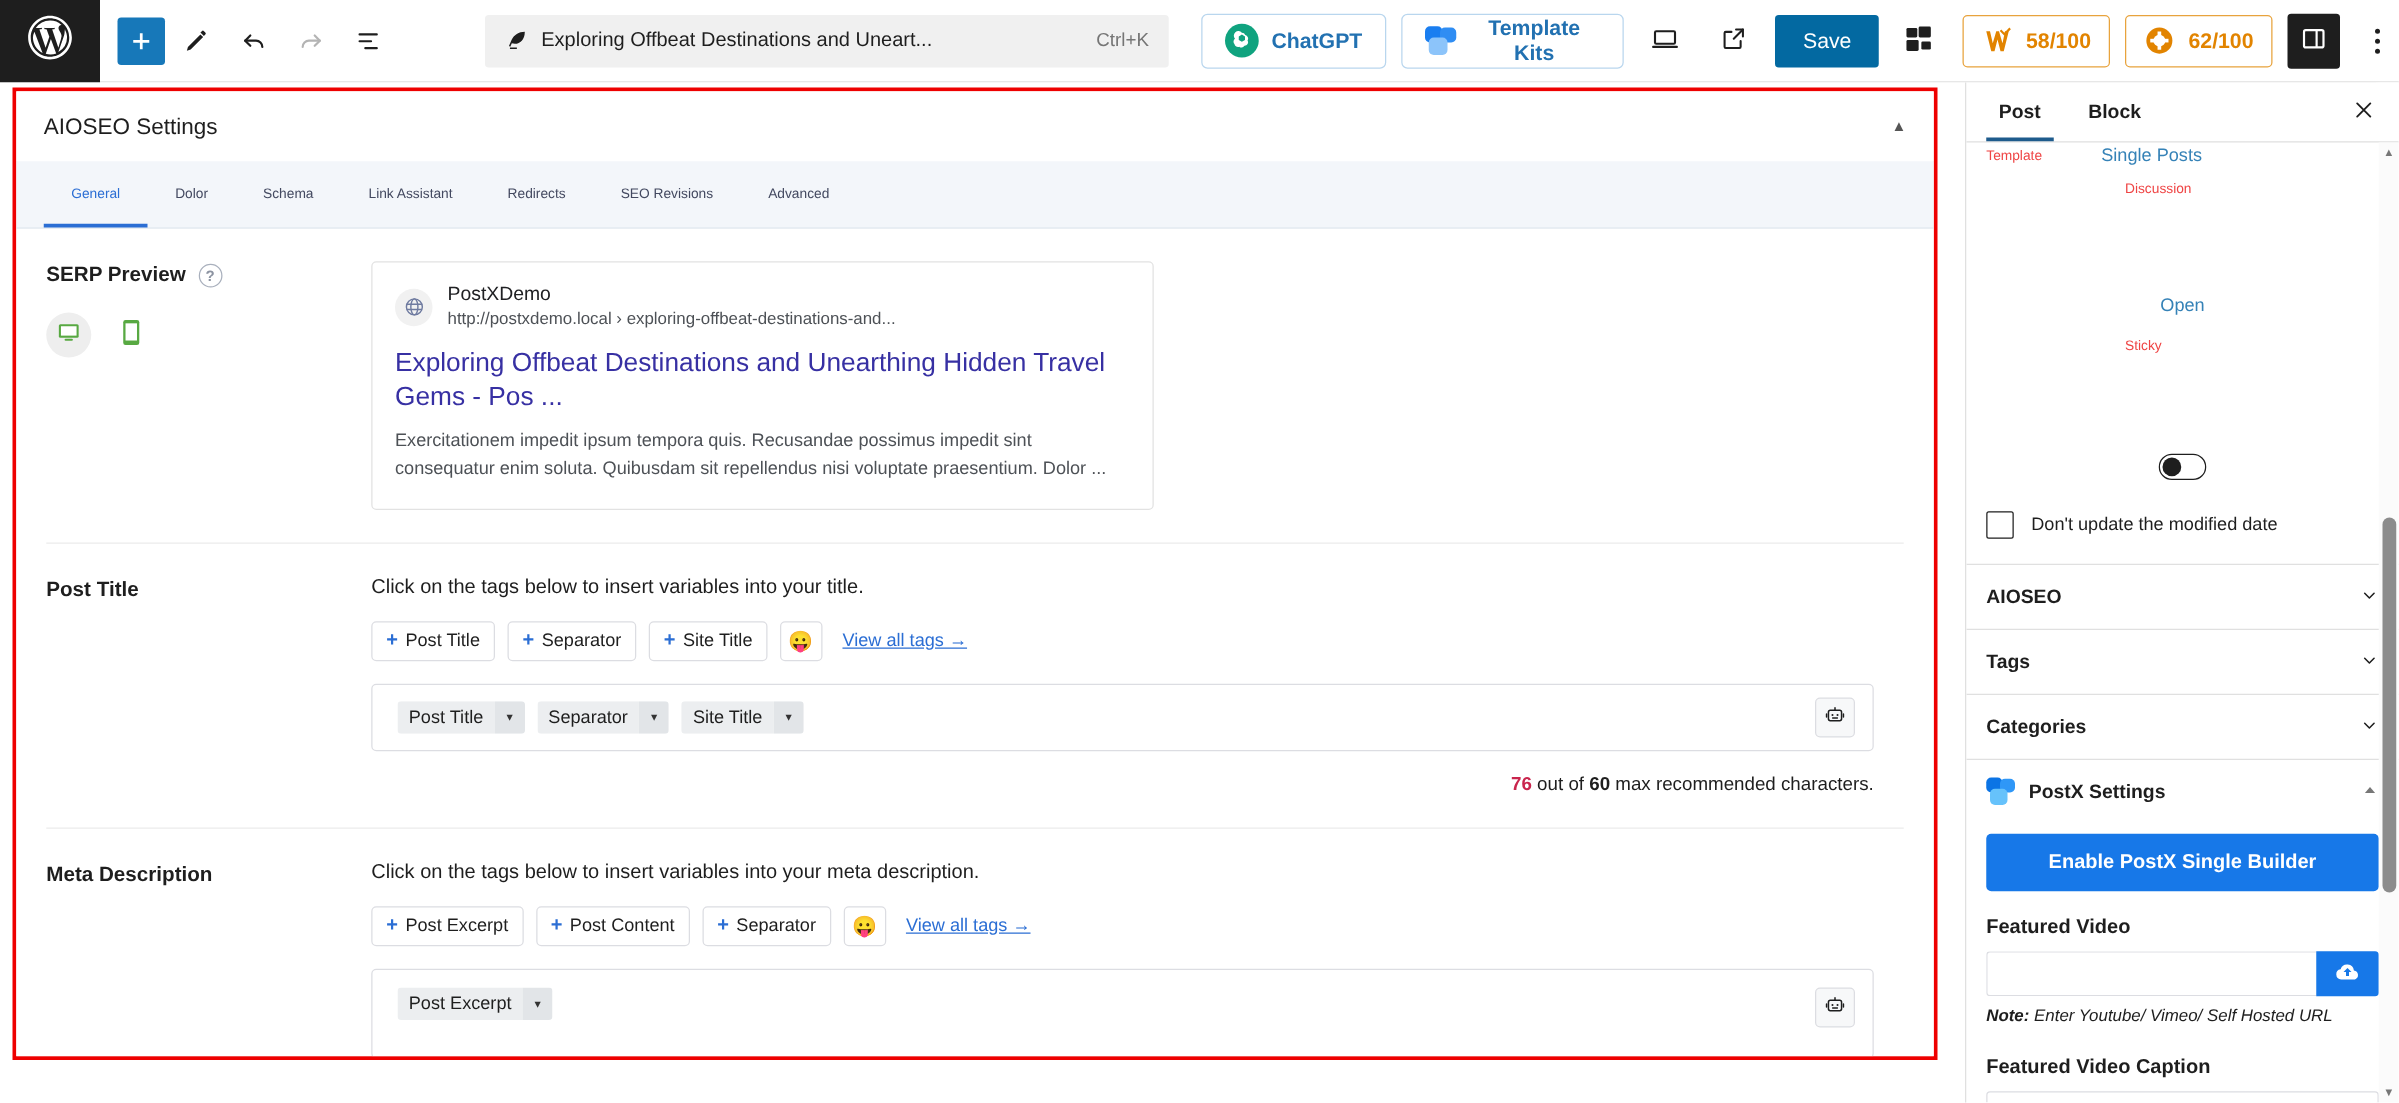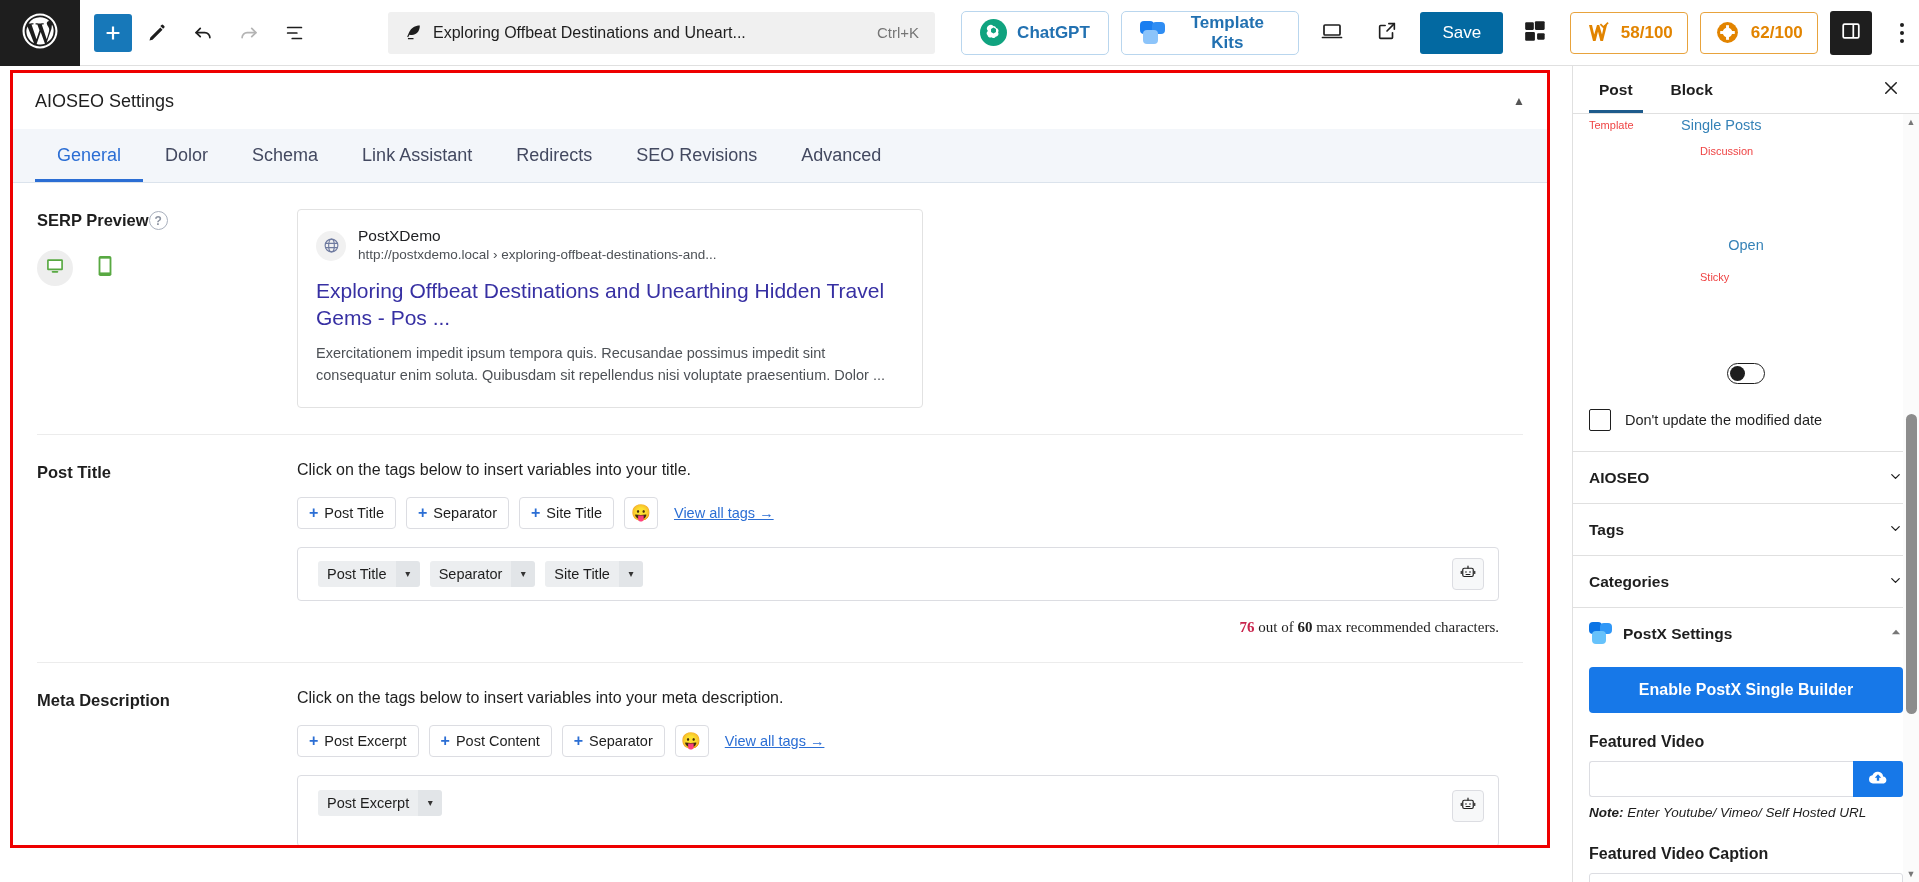--- a/index.html
+++ b/index.html
@@ -113,21 +113,21 @@
 
   .aioseo-tabs {
     display: flex; align-items: flex-end;
     background: #f3f6fa;
     border-bottom: 1px solid #dbe3ec;
     padding: 0 22px;
     height: 54px;
   }
   .aioseo-tab {
     padding: 0 22px; height: 54px; line-height: 54px;
-    font-size: 18px; color: #434960; cursor: pointer;
+    font-size: 11px; color: #434960; cursor: pointer;
     border-bottom: 3px solid transparent;
   }
   .aioseo-tab.active { color: #2b6ed4; border-bottom-color: #2b6ed4; font-weight: normal; }
 
   .aioseo-body {
     position: relative;
     height: 662px;
     overflow: hidden;
     background: #fff;
   }
@@ -138,21 +138,21 @@
     margin: 0 24px;
   }
   .row:last-child { border-bottom: none; }
   .row-label {
     width: 260px; flex: 0 0 260px;
     font-size: 16.5px; font-weight: bold; color: #1e1e1e;
     padding-top: 2px;
   }
   .row-content { flex: 1; padding-right: 24px; }
 
-  .serp-label-wrap { display: flex; align-items: center; }
+  .serp-label-wrap { display: flex; align-items: center; gap: 10px; }
   .help-circle {
     width: 19px; height: 19px; border-radius: 50%;
     border: 1.5px solid #a9b0bd; color: #8c93a1;
     font-size: 12px; display:flex; align-items:center; justify-content:center;
     cursor: pointer;
   }
   .device-toggles { display: flex; align-items: center; gap: 14px; margin-top: 20px; }
   .device-btn {
     width: 36px; height: 36px; border-radius: 50%;
     display:flex; align-items:center; justify-content:center; cursor:pointer;
@@ -217,21 +217,21 @@
   .chip .chip-caret {
     background: #e2e5e8; width: 24px; display:flex; align-items:center; justify-content:center;
     color: #333; font-size: 10px;
   }
   .ai-btn {
     width: 32px; height: 32px; border: 1px solid #dcdde2; border-radius: 4px;
     background: #f7f8f9; display:flex; align-items:center; justify-content:center;
     cursor: pointer; flex: 0 0 32px;
   }
   .counter {
-    text-align: right; font-size: 15px; color: #1e1e1e; margin-top: 18px; font-family: Liberation Serif, serif;
+    text-align: right; font-size: 15px; color: #1e1e1e; margin-top: 18px;
   }
   .counter .over { color: #c9254d; font-weight: bold; }
   .counter .max { font-weight: bold; }
 
   
   .main-scroll {
     position: absolute; right: 0; top: 66px;
     width: 18px; height: 816px; background: #fbfbfb;
     border-left: 1px solid #eee;
   }

